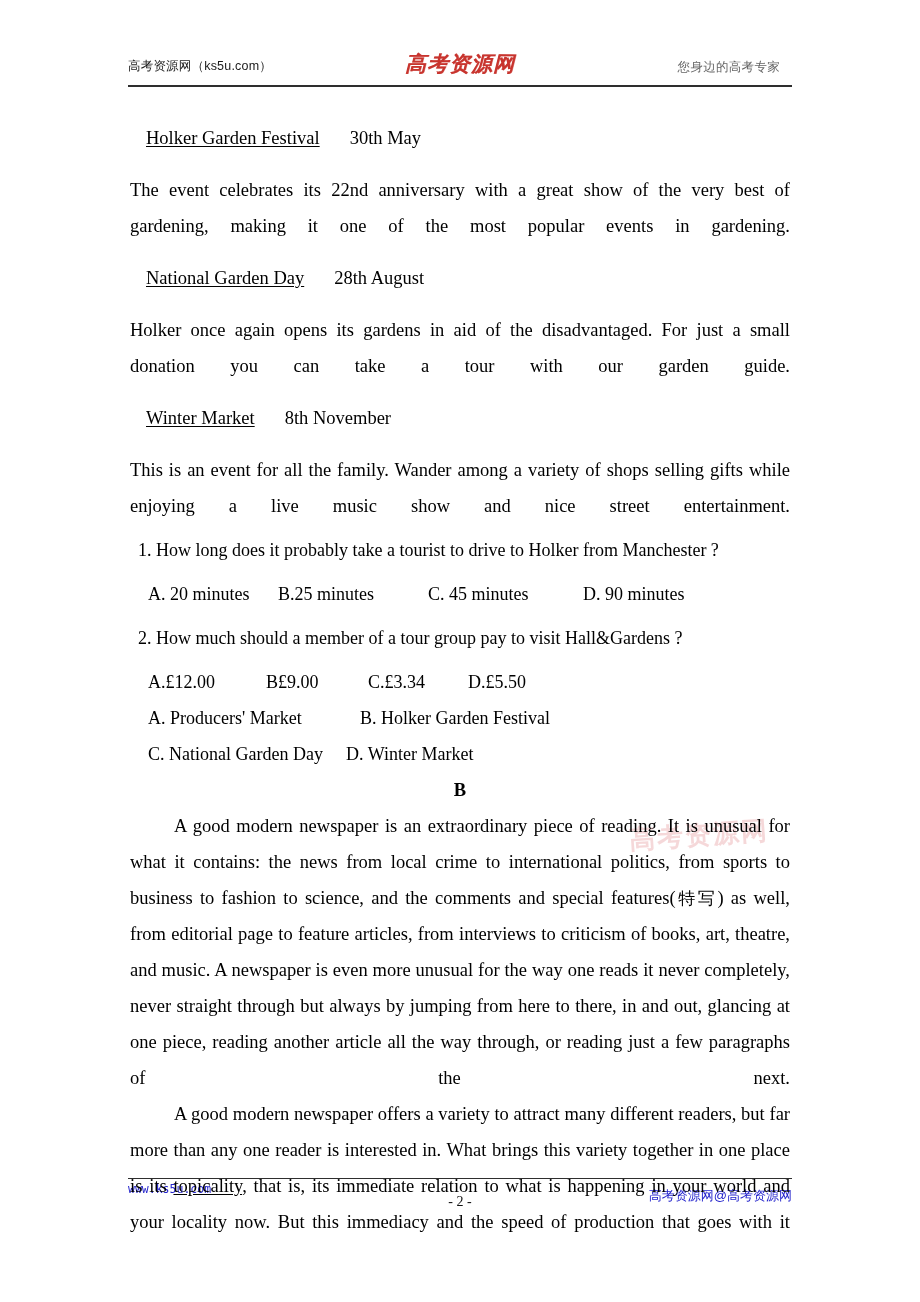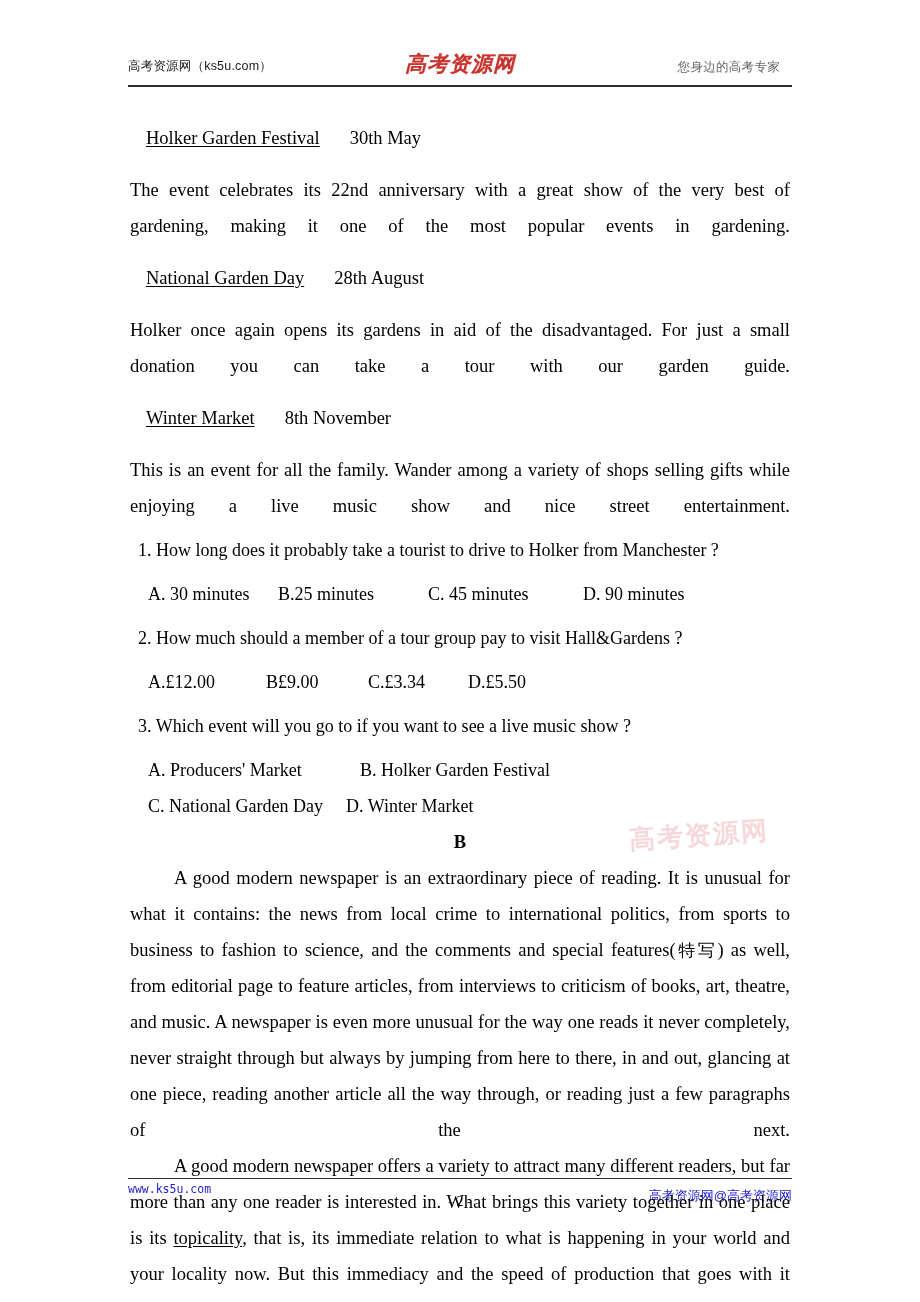--- a/index.html
+++ b/index.html
@@ -246,29 +246,28 @@
     </div>
     <p class="para fulljust">Holker once again opens its gardens in aid of the disadvantaged. For just a small donation you can take a tour with our garden guide.</p>
 
     <div class="evt-head">
       <span class="evt-name">Winter Market</span><span class="evt-date">8th November</span>
     </div>
     <p class="para fulljust">This is an event for all the family. Wander among a variety of shops selling gifts while enjoying a live music show and nice street entertainment.</p>
 
     <p class="q-line">1. How long does it probably take a tourist to drive to Holker from Manchester ?</p>
     <p class="opt-line">
-      <span class="opt" style="width:130px">A. 30 minutes</span><span class="opt" style="width:150px">B.25 minutes</span><span class="opt" style="width:155px">C. 45 minutes</span><span class="opt">D. 90 minutes</span>
+      <span class="opt" style="width:130px">A. 20 minutes</span><span class="opt" style="width:150px">B.25 minutes</span><span class="opt" style="width:155px">C. 45 minutes</span><span class="opt">D. 90 minutes</span>
     </p>
 
     <p class="q-line">2. How much should a member of a tour group pay to visit Hall&amp;Gardens ?</p>
     <p class="opt-line">
       <span class="opt" style="width:118px">A.£12.00</span><span class="opt" style="width:102px">B£9.00</span><span class="opt" style="width:100px">C.£3.34</span><span class="opt">D.£5.50</span>
     </p>
 
-    <p class="q-line">3. Which event will you go to if you want to see a live music show ?</p>
     <p class="opt-line">
       <span class="opt" style="width:212px">A. Producers' Market</span><span class="opt">B. Holker Garden Festival</span>
     </p>
     <p class="opt-line">
       <span class="opt" style="width:198px">C. National Garden Day</span><span class="opt">D. Winter Market</span>
     </p>
 
     <p class="section-letter">B</p>
 
     <p class="para fulljust indent-para"><span>A good modern newspaper is an extraordinary piece of reading. It is unusual for what it contains: the news from local crime to international politics, from sports to business to fashion to science, and the comments and special features(</span><span class="cjk">特写</span><span>) as well, from editorial page to feature articles, from interviews to criticism of books, art, theatre, and music. A newspaper is even more unusual for the way one reads it never completely, never straight through but always by jumping from here to there, in and out, glancing at one piece, reading another article all the way through, or reading just a few paragraphs of the next.</span></p>

